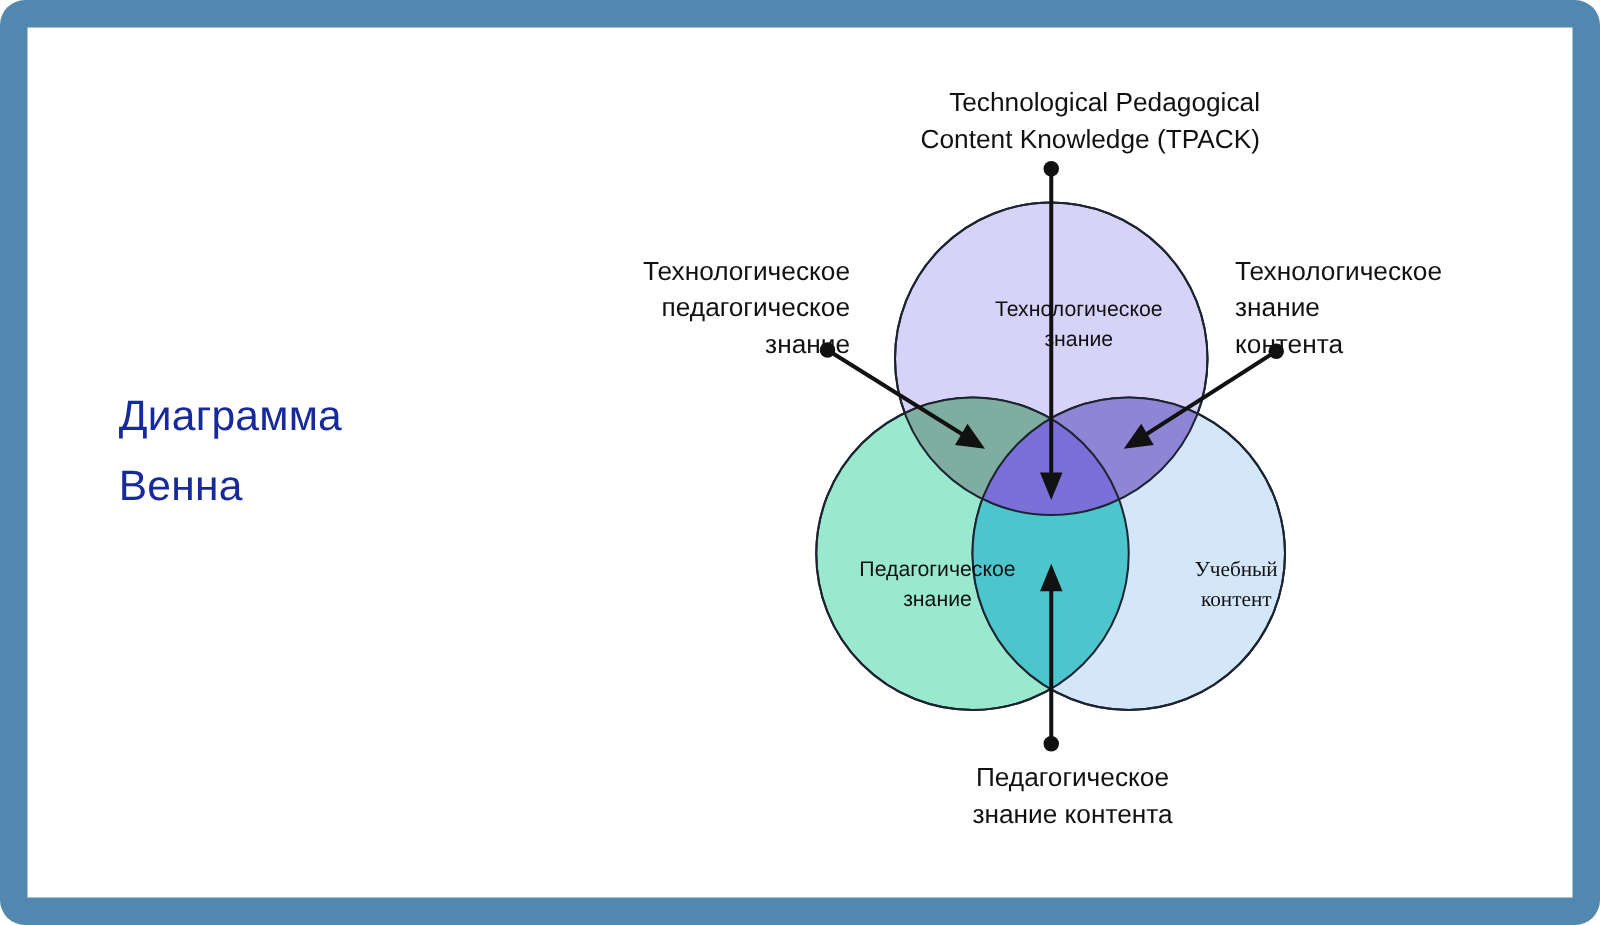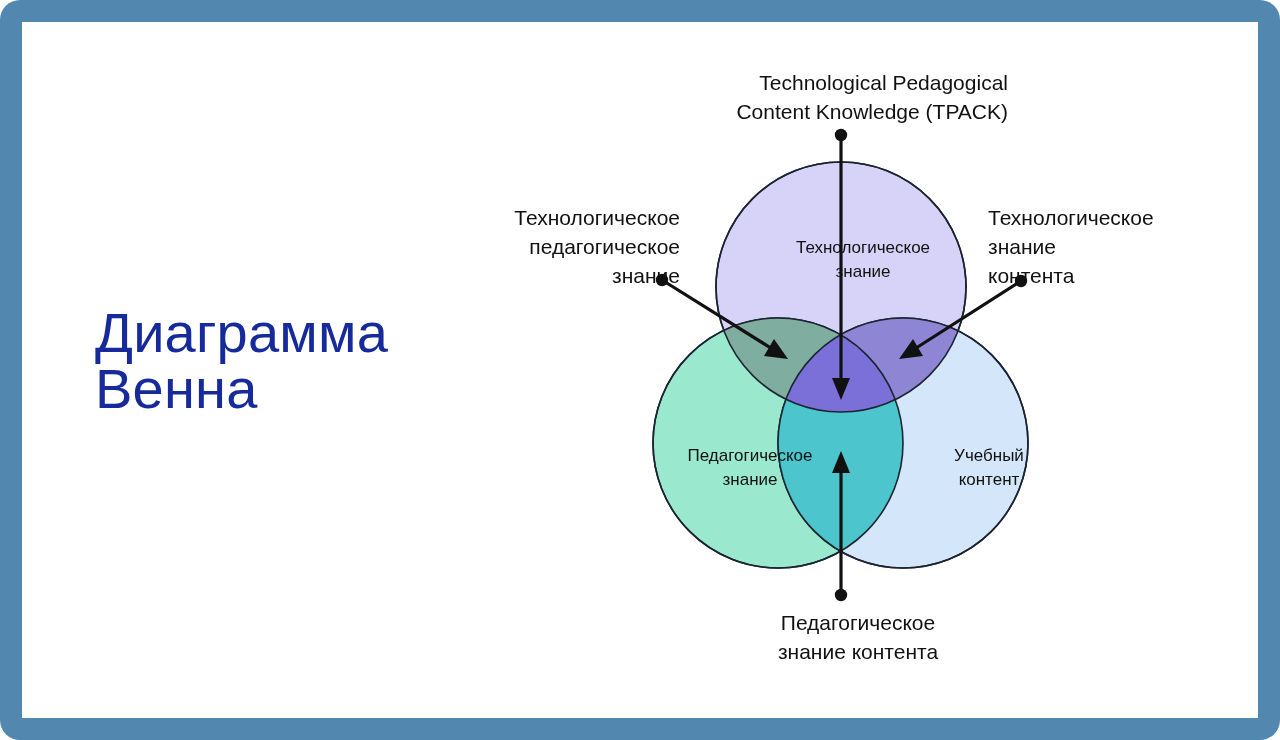--- a/index.html
+++ b/index.html
@@ -33,21 +33,21 @@
     background: #ffffff;
     overflow: hidden;
   }
 
   
   #slide-title {
     position: absolute;
     left: 73px;
     top: 283px;
     width: 330px;
-    font-size: 56px;
+    font-size: 34px;
     line-height: 56px;
     font-weight: 400;
     color: #172a9c;
     letter-spacing: 0.2px;
     white-space: pre-line;
   }
 
   
   #venn {
     position: absolute;
@@ -106,20 +106,21 @@
   }
   #label-ped {
     left: 620px;
     top: 422px;
     width: 216px;
   }
   #label-content {
     left: 874px;
     top: 422px;
     width: 186px;
+    font-family: Liberation Serif, serif;
   }
 </style>
 </head>
 <body>
 
 <div id="slide">
   <div id="canvas">
 
     <div id="slide-title">Диаграмма
 Венна</div>

